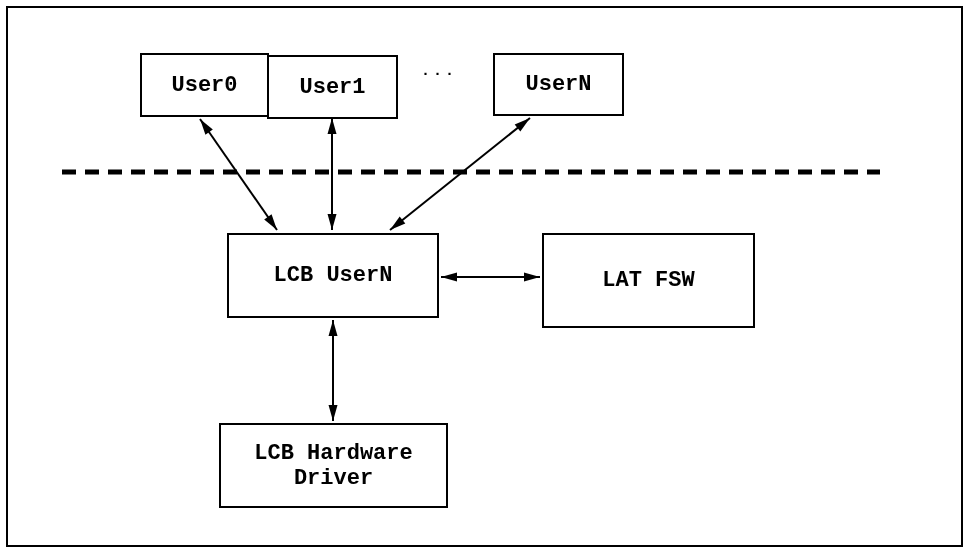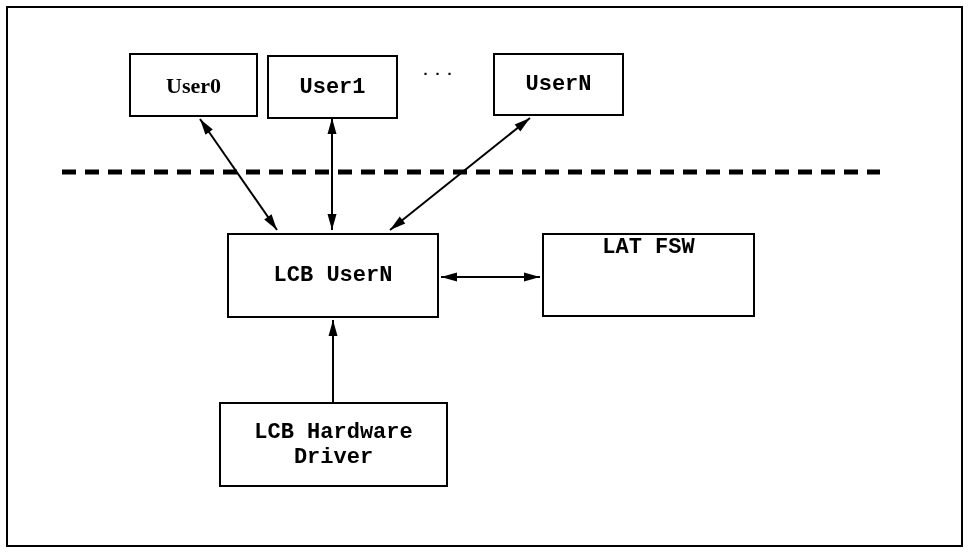--- a/index.html
+++ b/index.html
@@ -62,22 +62,22 @@
         <line x1="62" y1="172" x2="880" y2="172" stroke="#000000" stroke-width="5" stroke-dasharray="14 9"></line>
         <line x1="200" y1="119" x2="277" y2="230" stroke="#000000" stroke-width="2" marker-end="url(#arrowhead)" marker-start="url(#arrowhead)"></line>
         <line x1="332" y1="118" x2="332" y2="230" stroke="#000000" stroke-width="2" marker-end="url(#arrowhead)" marker-start="url(#arrowhead)"></line>
         <line x1="530" y1="118" x2="390" y2="230" stroke="#000000" stroke-width="2" marker-end="url(#arrowhead)" marker-start="url(#arrowhead)"></line>
         <line x1="441" y1="277" x2="540" y2="277" stroke="#000000" stroke-width="2" marker-end="url(#arrowhead)" marker-start="url(#arrowhead)"></line>
         <line x1="333" y1="320" x2="333" y2="421" stroke="#000000" stroke-width="2" marker-end="url(#arrowhead)" marker-start="url(#arrowhead)"></line>
       </g>
   </svg>
 
   <div id="nodes-container">
-      <div class="node" style="left: 129px; top: 53px; width: 129px; height: 64px; font-family: Liberation Serif, serif;"><div>User0</div></div>
+      <div class="node" style="left: 140px; top: 53px; width: 129px; height: 64px;"><div>User0</div></div>
       <div class="node" style="left: 267px; top: 55px; width: 131px; height: 64px;"><div>User1</div></div>
       <div class="node" style="left: 473px; top: 53px; width: 131px; height: 63px; margin-left: 20px;"><div>UserN</div></div>
       <div class="node" style="left: 227px; top: 233px; width: 212px; height: 85px;"><div>LCB UserN</div></div>
-      <div class="node" style="left: 542px; top: 233px; width: 213px; height: 84px; justify-content: space-between;"><div>LAT FSW</div></div>
-      <div class="node" style="left: 219px; top: 402px; width: 229px; height: 85px;"><div>LCB Hardware</div><div>Driver</div></div>
+      <div class="node" style="left: 542px; top: 233px; width: 213px; height: 95px;"><div>LAT FSW</div></div>
+      <div class="node" style="left: 219px; top: 423px; width: 229px; height: 85px;"><div>LCB Hardware</div><div>Driver</div></div>
     </div>
 
   <div class="ellipsis" id="ellipsis-el" style="left: 421px; top: 64px;">...</div>
 </div>
 
 </body></html>

